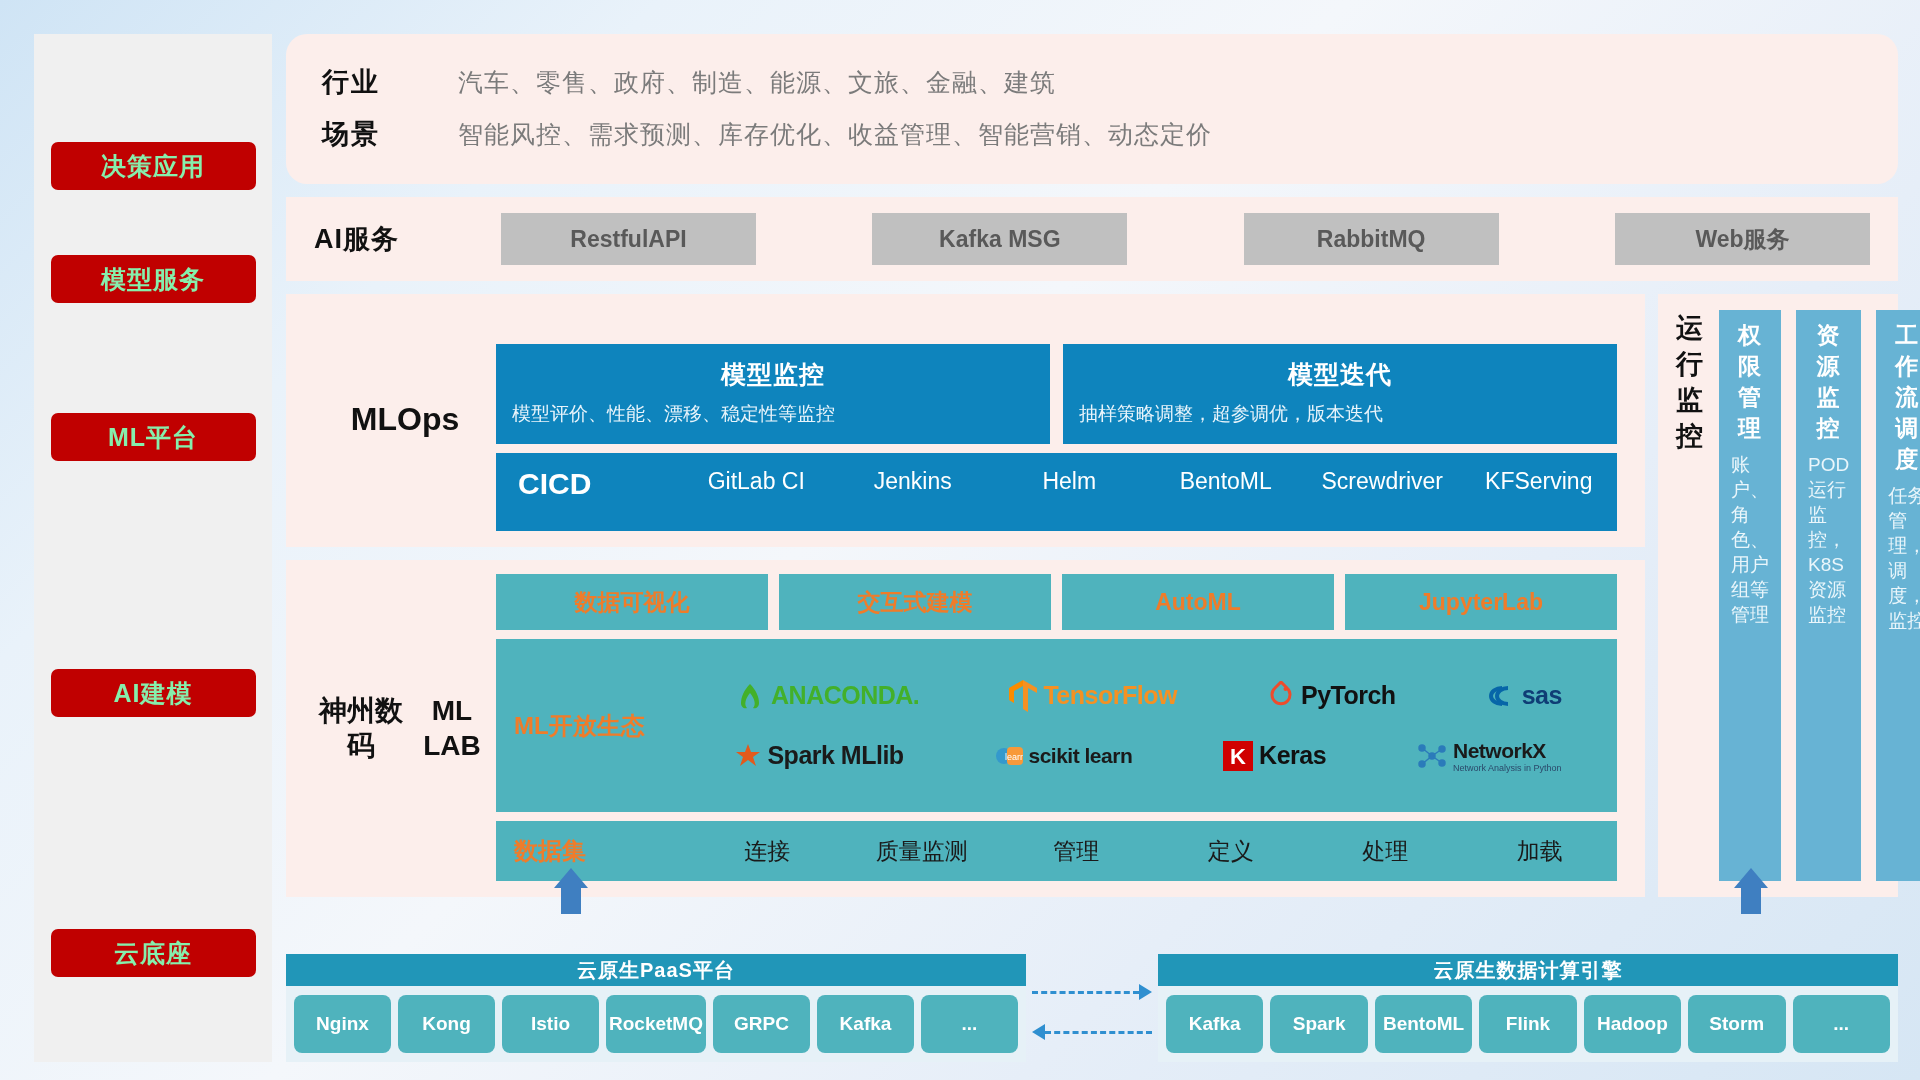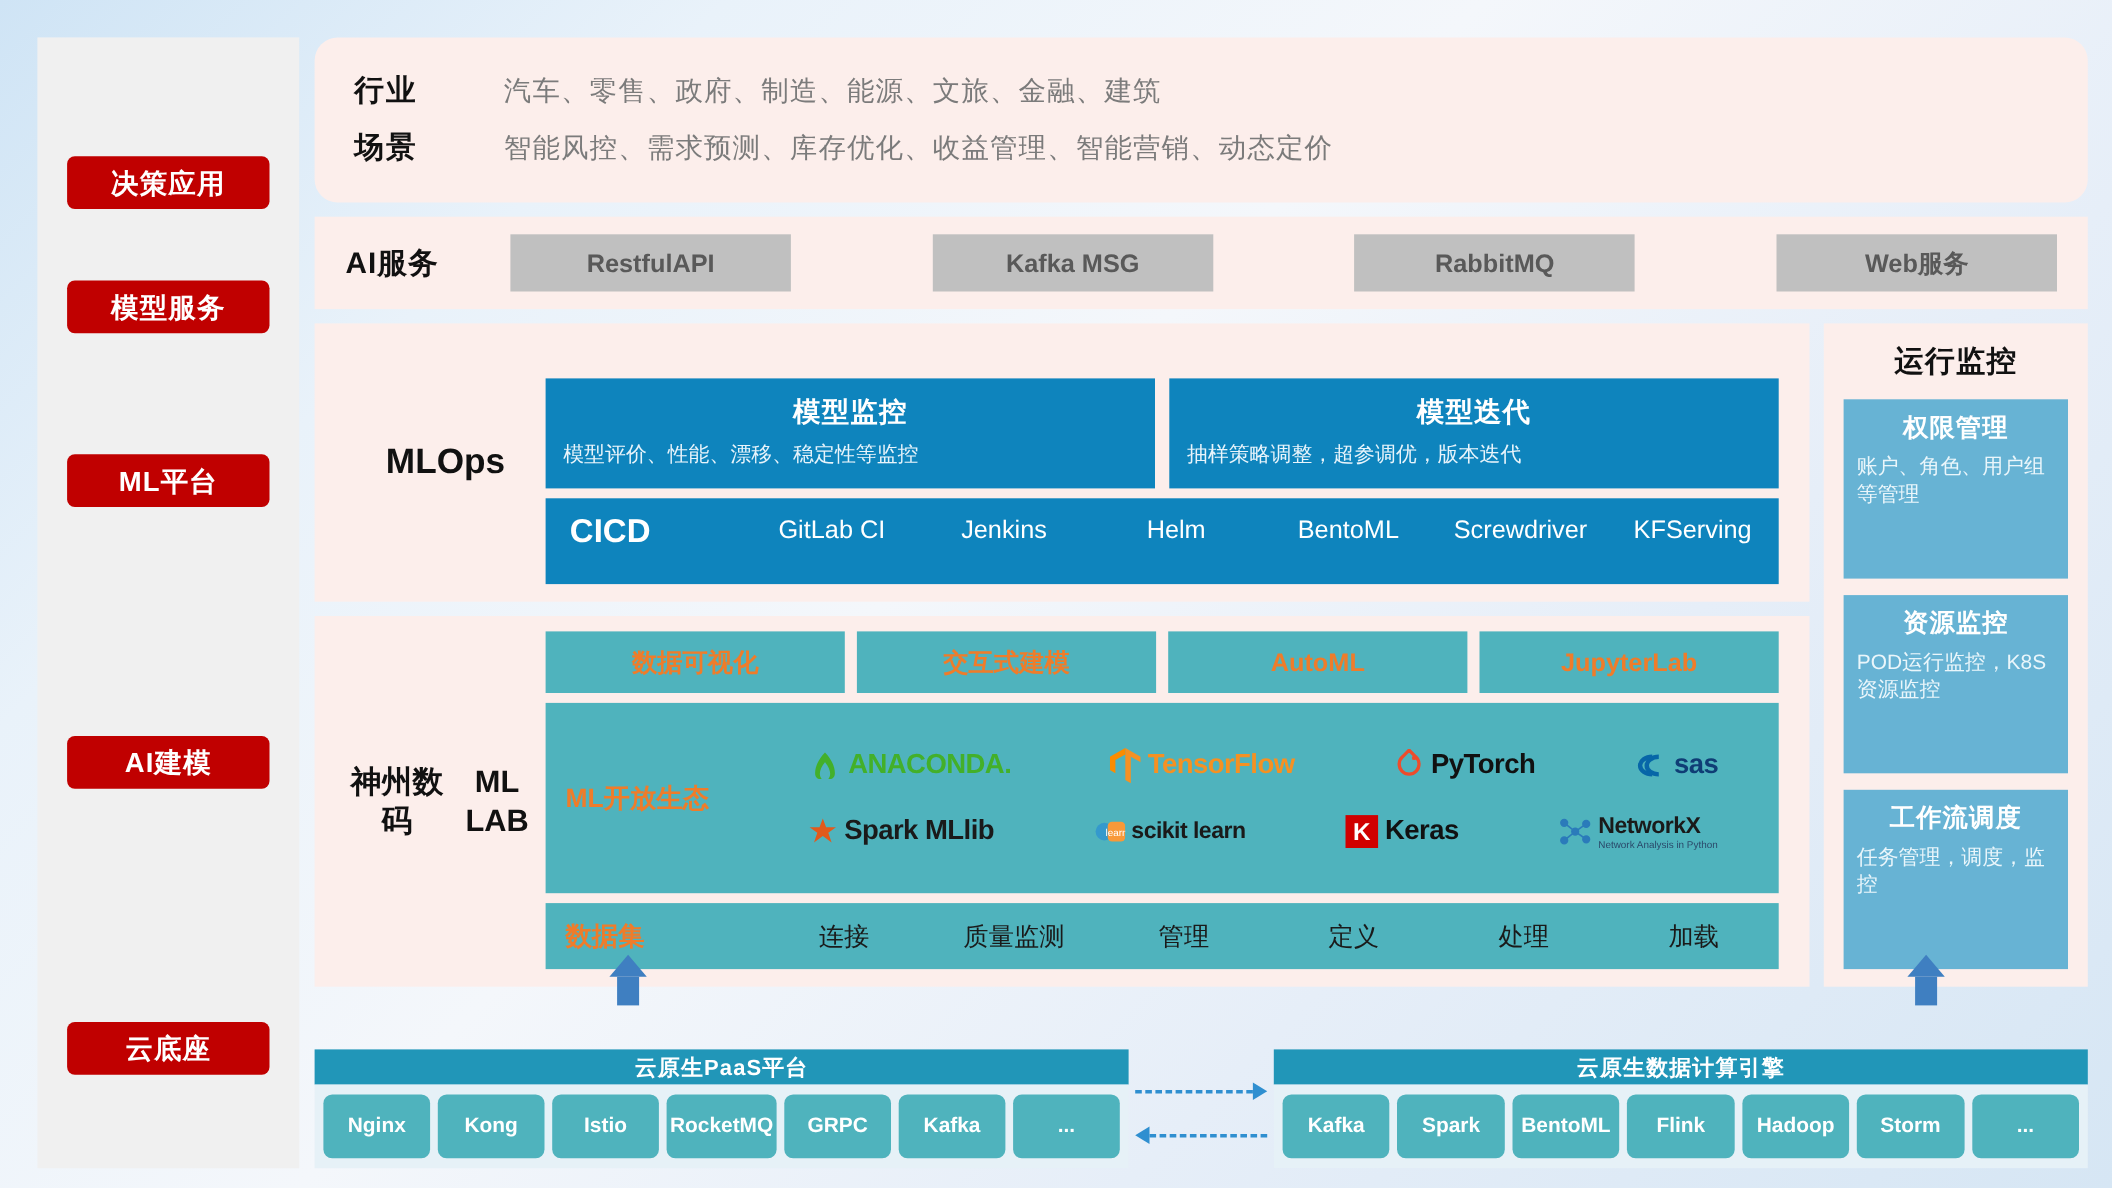--- a/index.html
+++ b/index.html
@@ -11,21 +11,21 @@
   }
   .page { position: absolute; inset: 0; display: flex; padding: 34px 22px 18px 34px; gap: 14px; }
 
   
   .rail {
     width: 238px; flex: 0 0 238px; background: #f0f0f0;
     display: flex; flex-direction: column; align-items: center;
     padding: 62px 0 0 0; position: relative;
   }
   .rail-chip {
-    width: 184px; height: 48px; background: #c00000; color: #ffffff;
+    width: 205px; height: 48px; background: #c00000; color: #86efac;
     border-radius: 7px; display: flex; align-items: center; justify-content: center;
     font-size: 25px; font-weight: bold; letter-spacing: 1px;
   }
   .rail-chip.c1 { margin-top: 46px; }
   .rail-chip.c2 { margin-top: 65px; }
   .rail-chip.c3 { margin-top: 110px; }
   .rail-chip.c4 { margin-top: 208px; }
   .rail-chip.c5 { margin-top: 212px; }
 
   
@@ -35,21 +35,21 @@
 
   
   .band-top { padding: 22px 30px 24px 36px; border-radius: 21px; }
   .kv-row { display: flex; align-items: center; gap: 40px; height: 52px; }
   .kv-key { font-size: 27px; font-weight: bold; color: #111; width: 96px; flex: 0 0 96px; letter-spacing: 2px; }
   .kv-val { font-size: 25px; color: #7b7b7b; letter-spacing: 1px; }
 
   
   .band-ai { padding: 16px 28px; display: flex; align-items: center; gap: 0; }
   .ai-label { font-size: 27px; font-weight: bold; color: #111; width: 150px; flex: 0 0 150px; letter-spacing: 1px; }
-  .ai-btns { flex: 1; display: flex; gap: 0; justify-content: space-between; }
+  .ai-btns { flex: 1; display: flex; gap: 0; justify-content: space-between; margin-left: 37px; }
   .ai-btn {
     width: 255px; height: 52px; background: #c0c0c0; color: #595959;
     display: flex; align-items: center; justify-content: center;
     font-size: 23px; font-weight: bold;
   }
 
   
   .mid { display: flex; gap: 13px; flex: 1; min-height: 0; }
   .mid-left { flex: 1; display: flex; flex-direction: column; gap: 13px; min-width: 0; }
 
@@ -79,21 +79,21 @@
   .eco-label { color: #ef7c2a; font-size: 24px; font-weight: bold; width: 176px; flex: 0 0 176px; }
   .eco-logos { flex: 1; display: flex; flex-direction: column; justify-content: center; gap: 4px; }
   .eco-row { display: flex; align-items: center; justify-content: space-around; height: 56px; }
 
   .ds-bar { background: #4fb3bd; display: flex; align-items: center; height: 60px; padding-left: 18px; }
   .ds-label { color: #ef7c2a; font-size: 24px; font-weight: bold; width: 176px; flex: 0 0 176px; }
   .ds-items { flex: 1; display: flex; }
   .ds-item { flex: 1; color: #1a1a1a; font-size: 23px; text-align: center; }
 
   
-  .monitor-col { width: 240px; flex: 0 0 240px; background: #fceeeb; padding: 16px 18px; display: flex; flex-direction: column; gap: 15px; }
+  .monitor-col { width: 240px; flex: 0 0 240px; background: #fceeeb; padding: 16px 18px; display: flex; gap: 15px; }
   .mon-title { font-size: 27px; font-weight: bold; color: #111; text-align: center; letter-spacing: 1px; margin-bottom: 2px; }
   .mon-card { background: #67b3d4; color: #fff; padding: 10px 12px 14px 12px; flex: 1; }
   .mon-card-title { font-size: 23px; font-weight: bold; text-align: center; margin-bottom: 8px; letter-spacing: 1px; }
   .mon-card-desc { font-size: 19px; line-height: 1.32; color: #eaf6fb; }
 
   
   .bottom { display: flex; align-items: flex-end; gap: 0; height: 150px; position: relative; margin-top: 2px; }
   .cloud-group { position: relative; display: flex; flex-direction: column; }
   .cloud-left { width: 740px; flex: 0 0 740px; }
   .cloud-right { width: 740px; flex: 0 0 740px; }

